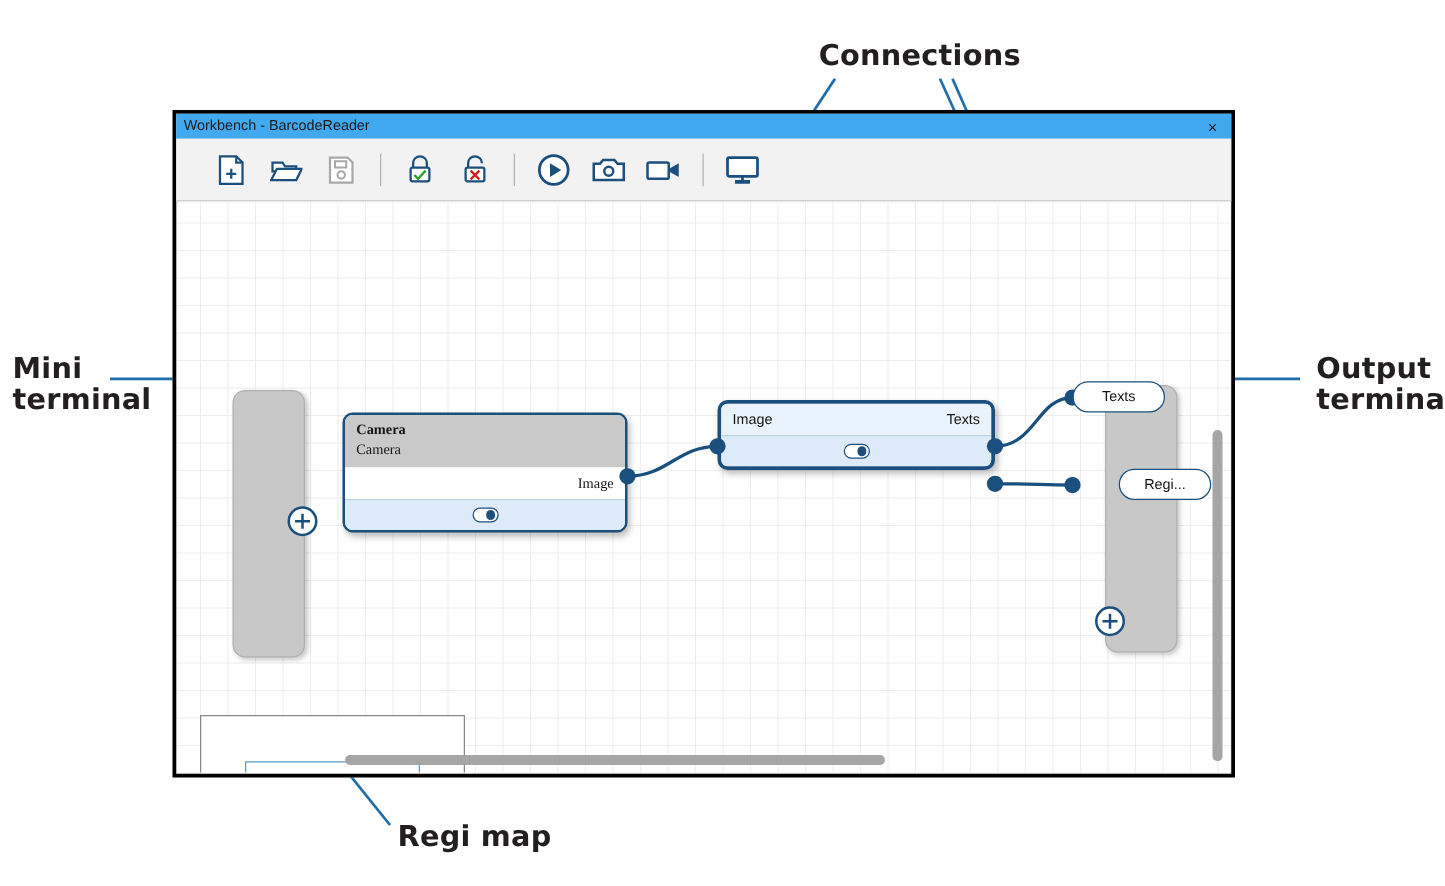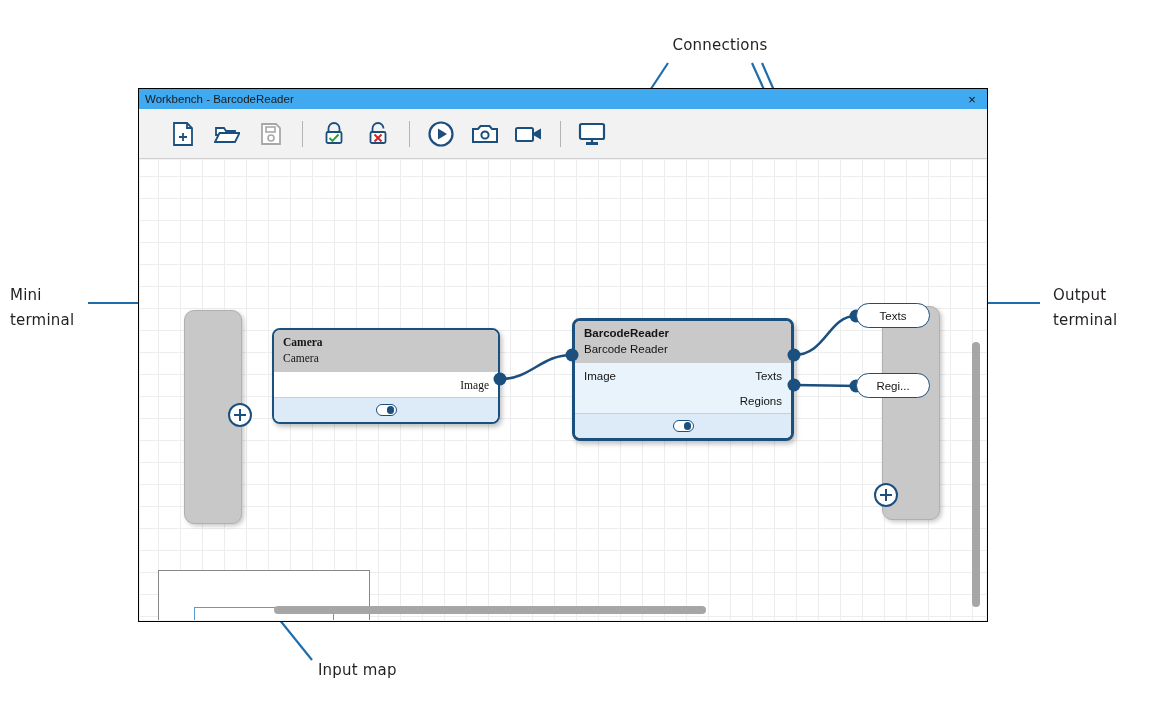--- a/index.html
+++ b/index.html
@@ -1,27 +1,27 @@
 <!DOCTYPE html>
 <html><head>
 <meta charset="utf-8">
 <style>
   html,body{margin:0;padding:0;background:#ffffff;}
   body{width:1156px;height:709px;position:relative;overflow:hidden;
        font-family:"Liberation Sans","DejaVu Sans",sans-serif;}
 
   
-  .annot{position:absolute;color:#231f20;font-size:15px;line-height:25px;
-         font-family:"DejaVu Sans","Liberation Sans",sans-serif;font-weight:400;
+  .annot{position:absolute;color:#231f20;font-size:23px;line-height:25px;
+         font-family:"DejaVu Sans","Liberation Sans",sans-serif;font-weight:700;
          letter-spacing:.2px;white-space:pre-line;}
   .annot.center{text-align:center;}
 
   
   #app-window{position:absolute;left:138px;top:88px;width:850px;height:534px;
-              background:#f2f2f2;border:1px solid #000000;box-sizing:border-box;}
+              background:#f2f2f2;border:3px solid #000000;box-sizing:border-box;}
   #title-bar{height:20px;background:#41a9f0;display:flex;align-items:center;
              padding:0 6px;box-sizing:border-box;}
   #title-bar .t{font-size:11.5px;color:#1b1b1b;flex:1;
                 font-family:"Liberation Sans",sans-serif;}
   #close-btn{width:18px;height:18px;display:flex;align-items:center;justify-content:center;
              font-size:13px;color:#111;cursor:pointer;line-height:1;}
 
   
   #toolbar{height:50px;background:#f2f2f2;border-bottom:1px solid #cfcfcf;
            display:flex;align-items:center;padding-left:22px;gap:0px;box-sizing:border-box;}
@@ -70,21 +70,21 @@
                 border-radius:50%;background:#1b4f7e;}
 
   #node-camera{left:132px;top:168px;width:228px;font-family:Liberation Serif, serif;}
   #node-barcode{left:432px;top:158px;width:222px;}
 
   
   .pill{position:absolute;height:25px;background:#ffffff;border:1.8px solid #1b4f7e;
         border-radius:13px;display:flex;align-items:center;justify-content:center;
         font-size:11.5px;color:#141414;box-sizing:border-box;cursor:pointer;padding:0 9px;}
   #pill-texts{left:716px;top:143px;width:74px;}
-  #pill-regions{left:716px;top:213px;width:74px;}
+  #pill-regions{left:753px;top:213px;width:74px;}
 
   
   #mini-map{position:absolute;left:18px;top:410px;width:212px;height:125px;
             background:#ffffff;border:1px solid #888888;box-sizing:border-box;}
   #mini-viewport{position:absolute;left:35px;top:36px;width:140px;height:72px;
                  border:1.6px solid #5b9bd5;box-sizing:border-box;background:#ffffff;}
 
   
   #hscroll-track{position:absolute;left:2px;right:22px;bottom:2px;height:16px;}
   #hscroll-thumb{position:absolute;left:132px;top:4px;width:432px;height:8px;
@@ -121,21 +121,21 @@
 
 <div class="annot center" style="left:655px;top:33px;width:130px;">Connections</div>
 <div class="annot" style="left:10px;top:283px;width:140px;">Mini
 terminal</div>
 <div class="annot" style="left:1053px;top:283px;width:140px;">Output
 terminal</div>
 <div class="annot center" style="left:568px;top:424px;width:110px;">Input
 pin</div>
 <div class="annot center" style="left:680px;top:424px;width:126px;">Output
 pins</div>
-<div class="annot" style="left:318px;top:658px;width:160px;">Input map</div>
+<div class="annot" style="left:318px;top:658px;width:160px;">Regi map</div>
 
 <div id="app-window">
 
   <div id="title-bar">
     <span class="t">Workbench - BarcodeReader</span>
     <span id="close-btn">×</span>
   </div>
 
   <div id="toolbar">
 
@@ -238,33 +238,26 @@
         <div class="pin-row out">
           <span class="pin-label">Image</span>
         </div>
       </div>
       <div class="node-foot">
         <div class="toggle"></div>
       </div>
     </div>
 
     <div class="node selected" id="node-barcode">
-      <div class="node-head">
-        <div class="node-title">BarcodeReader</div>
-        <div class="node-sub">Barcode Reader</div>
-      </div>
       <div class="node-body">
         <div class="pin-row in">
           <span class="pin-label">Image</span>
         </div>
         <div class="pin-row out" style="margin-top:-25px;">
           <span class="pin-label">Texts</span>
-        </div>
-        <div class="pin-row out">
-          <span class="pin-label">Regions</span>
         </div>
       </div>
       <div class="node-foot">
         <div class="toggle"></div>
       </div>
     </div>
 
     <svg class="ovl" width="848" height="463">
       <circle cx="360" cy="219" r="6.5" fill="#1b4f7e"></circle>
       <circle cx="432" cy="195" r="6.5" fill="#1b4f7e"></circle>

